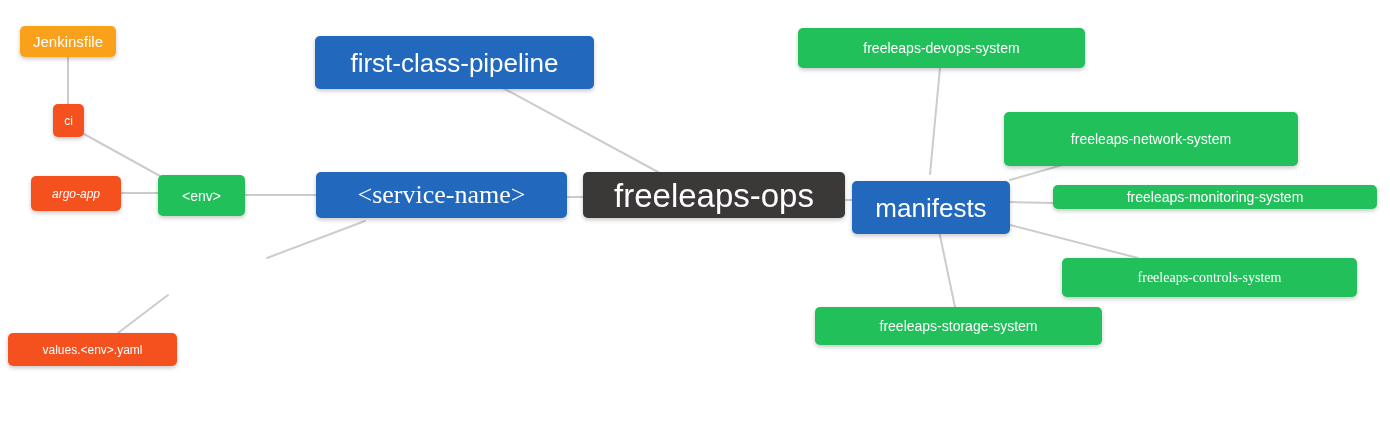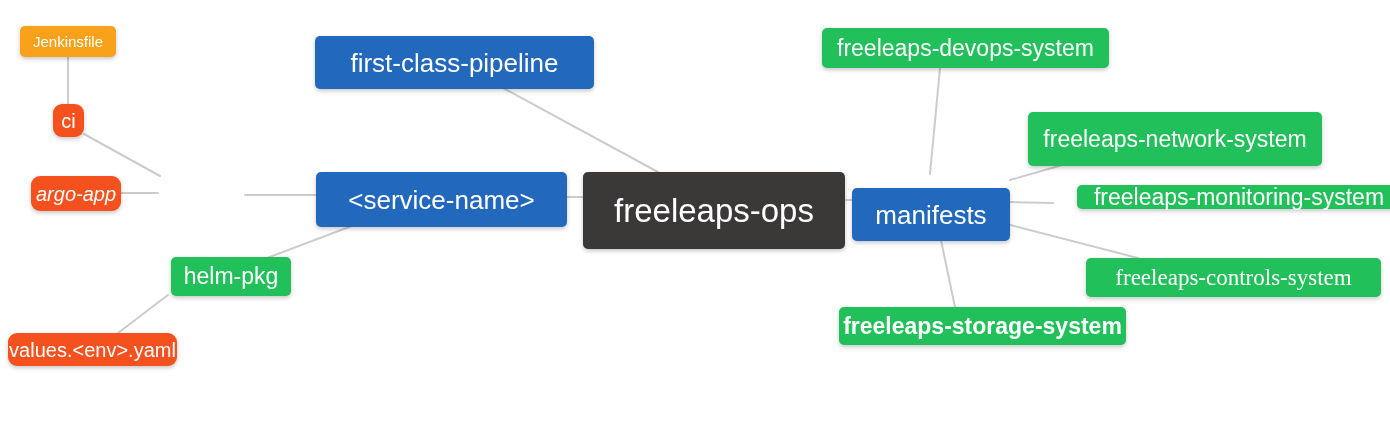--- a/index.html
+++ b/index.html
@@ -38,22 +38,22 @@
     box-shadow: 0 2px 4px rgba(0,0,0,0.22);
     cursor: pointer;
     line-height: 1;
   }
   .c-orange { background: var(--c-orange, #F9A11B); }
   .c-red    { background: var(--c-red, #F4511E); }
   .c-green  { background: var(--c-green, #22C05A); }
   .c-blue   { background: var(--c-blue, #2268BC); }
   .c-dark   { background: var(--c-dark, #3B3838); }
   .sz15 { font-size: 15px; }
-  .sz16 { font-size: 20px; border-radius: 9px; }
-  .sz21 { font-size: 23px; margin-left: 24px; }
+  .sz16 { font-size: 12px; }
+  .sz21 { font-size: 14px; }
   .sz26 { font-size: 26px; }
   .sz33 { font-size: 33px; }
 </style>
 </head>
 <body>
 
 <div class="canvas">
 
   <svg class="edges" viewBox="0 0 1390 421" xmlns="http://www.w3.org/2000/svg">
     <line x1="68" y1="57" x2="68" y2="104"></line>
@@ -68,25 +68,25 @@
     <line x1="940" y1="68" x2="930" y2="174"></line>
     <line x1="1010" y1="180" x2="1115" y2="150"></line>
     <line x1="1010" y1="202" x2="1053" y2="203"></line>
     <line x1="1010" y1="225" x2="1138" y2="258"></line>
     <line x1="938" y1="226" x2="955" y2="307"></line>
   </svg>
 
   <div class="node c-orange sz15" style="left:20px;  top:26px;  width:96px;  height:31px;">Jenkinsfile</div>
   <div class="node c-red    sz16" style="left:53px;  top:104px; width:31px;  height:33px;">ci</div>
   <div class="node c-red    sz16" style="left:31px;  top:176px; width:90px;  height:35px;font-style:italic;">argo-app</div>
-  <div class="node c-green  sz21" style="left:147px; top:257px; width:120px; height:39px;">helm-pkg</div>
+  <div class="node c-green  sz21" style="left:158px; top:175px; width:87px;  height:41px;">&lt;env&gt;</div>
   <div class="node c-red    sz16" style="left:8px;   top:333px; width:169px; height:33px;">values.&lt;env&gt;.yaml</div>
   <div class="node c-blue   sz26" style="left:315px; top:36px;  width:279px; height:53px;">first-class-pipeline</div>
-  <div class="node c-blue   sz26" style="left:316px; top:172px; width:251px; height:55px;">&lt;service-name&gt;</div>
-  <div class="node c-dark   sz33" style="left:583px; top:172px; width:262px; height:77px;">freeleaps-ops</div>
-  <div class="node c-blue   sz26" style="left:852px; top:188px; width:158px; height:53px;">manifests</div>
+  <div class="node c-blue   sz26" style="left:316px; top:172px; width:251px; height:46px;font-family:Liberation Serif, serif;">&lt;service-name&gt;</div>
+  <div class="node c-dark   sz33" style="left:583px; top:172px; width:262px; height:46px;">freeleaps-ops</div>
+  <div class="node c-blue   sz26" style="left:852px; top:181px; width:158px; height:53px;">manifests</div>
   <div class="node c-green  sz21" style="left:798px;  top:28px;  width:287px; height:40px;">freeleaps-devops-system</div>
   <div class="node c-green  sz21" style="left:1004px; top:112px; width:294px; height:54px;">freeleaps-network-system</div>
   <div class="node c-green  sz21" style="left:1053px; top:185px; width:324px; height:24px;">freeleaps-monitoring-system</div>
   <div class="node c-green  sz21" style="left:1062px; top:258px; width:295px; height:39px;font-family:Liberation Serif, serif;">freeleaps-controls-system</div>
-  <div class="node c-green  sz21" style="left:815px;  top:307px; width:287px; height:38px;font-weight:bold;">freeleaps-storage-system</div>
+  <div class="node c-green  sz21" style="left:815px;  top:307px; width:287px; height:38px;">freeleaps-storage-system</div>
 
 </div>
 
 </body></html>

